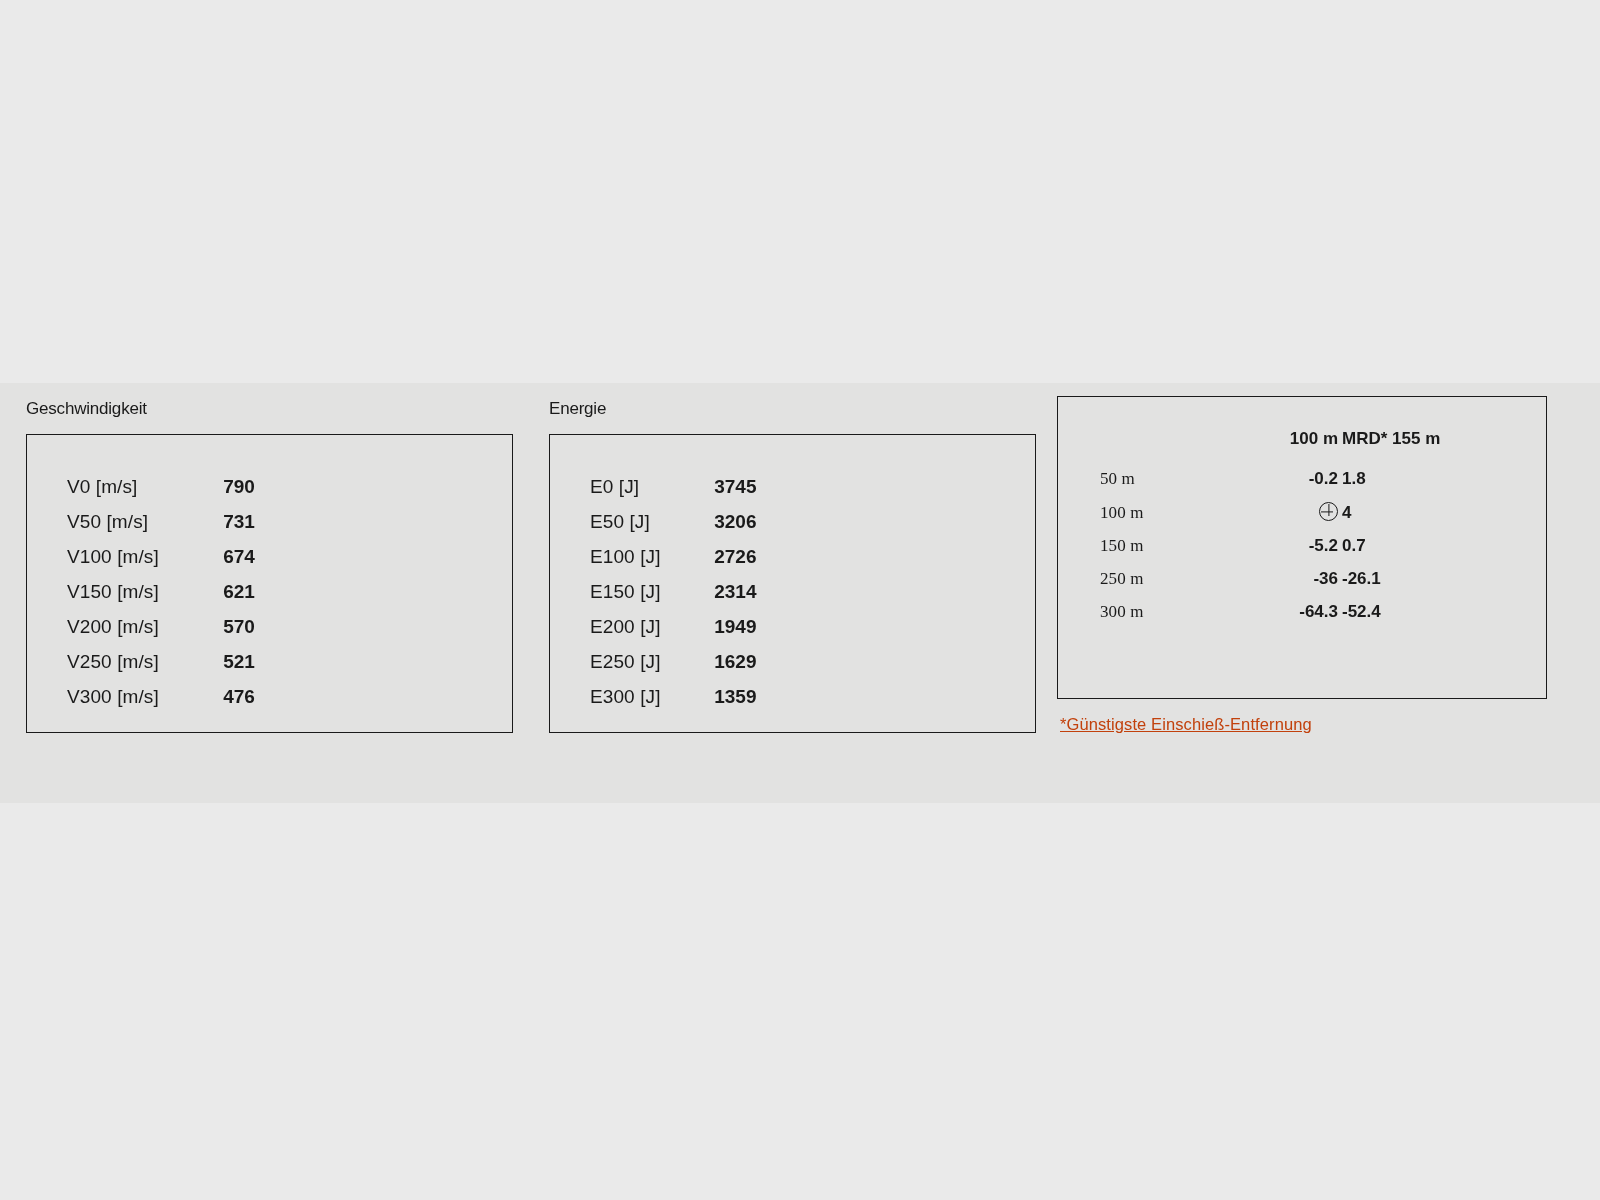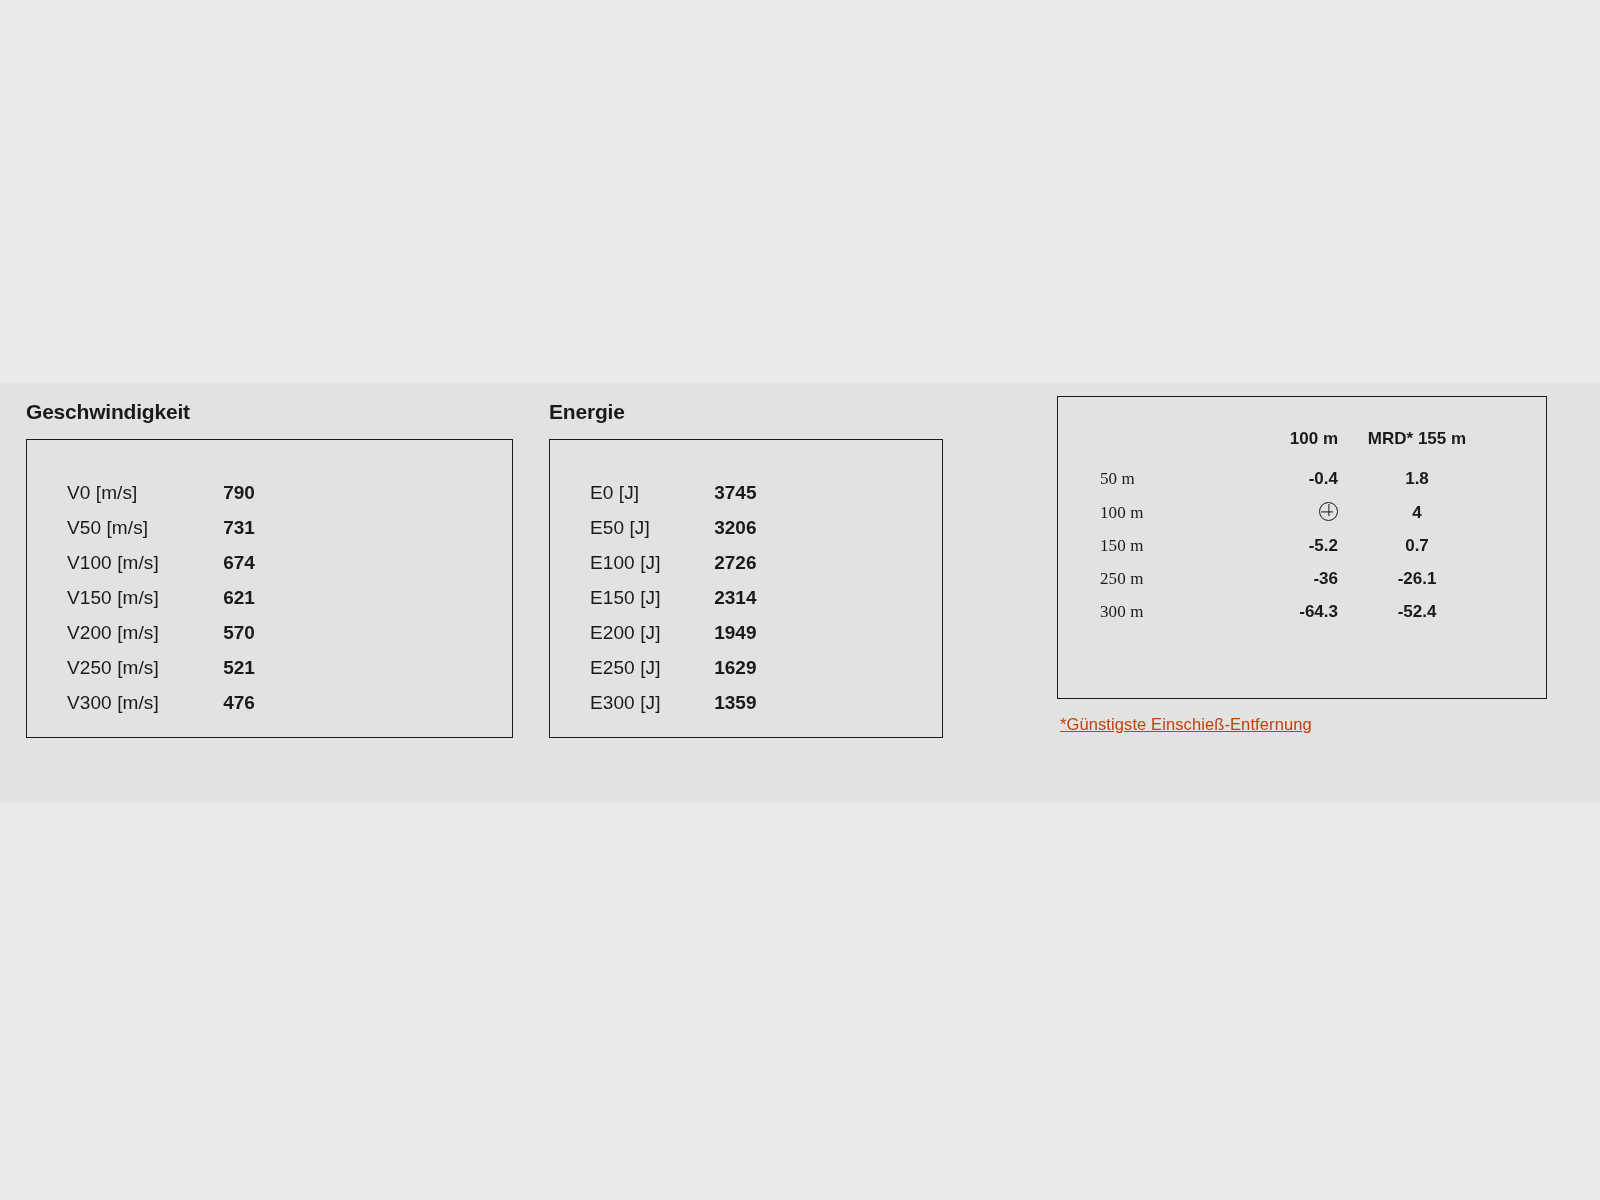--- a/index.html
+++ b/index.html
@@ -34,35 +34,35 @@
   }
 
   .col {
     box-sizing: border-box;
   }
   .col-speed   { width: 523px; padding-left: 26px; }
   .col-energy  { width: 513px; padding-left: 26px; }
   .col-zero    { width: 564px; padding-left: 21px; }
 
   .col-title {
-    font-size: 21px;
-    font-weight: bold;
+    font-size: 17px;
+    font-weight: normal;
     letter-spacing: -0.2px;
     margin: 14px 0 0 0;
     line-height: 1.4;
   }
 
   .panel {
     margin-top: 13px;
     border: 1.5px solid #1a1a1a;
     background: transparent;
     box-sizing: border-box;
   }
   .panel-speed  { width: 487px; height: 299px; }
-  .panel-energy { width: 394px; height: 299px; }
+  .panel-energy { width: 487px; height: 299px; }
   .panel-zero   { width: 490px; height: 303px; }
 
   table.spec {
     border-collapse: collapse;
     margin: 0;
   }
 
   
   table.kv {
     margin-top: 35px;
@@ -110,21 +110,21 @@
     font-family: Liberation Serif, serif;
   }
   table.zero .c-a {
     font-weight: bold;
     text-align: right;
     width: 128px;
     padding-right: 4px;
   }
   table.zero .c-b {
     font-weight: bold;
-    text-align: center;
+    text-align: left;
     width: 150px;
     margin-top: 20px;
   }
   table.zero th.c-a, table.zero th.c-b {
     font-weight: bold;
   }
 
   .zero-icon {
     display: inline-block;
     width: 17px;
@@ -252,21 +252,21 @@
           <thead>
             <tr>
               <th class="hdr-blank"></th>
               <th class="c-a">100 m</th>
               <th class="c-b">MRD* 155 m</th>
             </tr>
           </thead>
           <tbody>
             <tr>
               <td class="c-dist">50 m</td>
-              <td class="c-a">-0.4</td>
+              <td class="c-a">-0.2</td>
               <td class="c-b">1.8</td>
             </tr>
             <tr>
               <td class="c-dist">100 m</td>
               <td class="c-a">
                 <span class="zero-icon"></span>
               </td>
               <td class="c-b">4</td>
             </tr>
             <tr>

